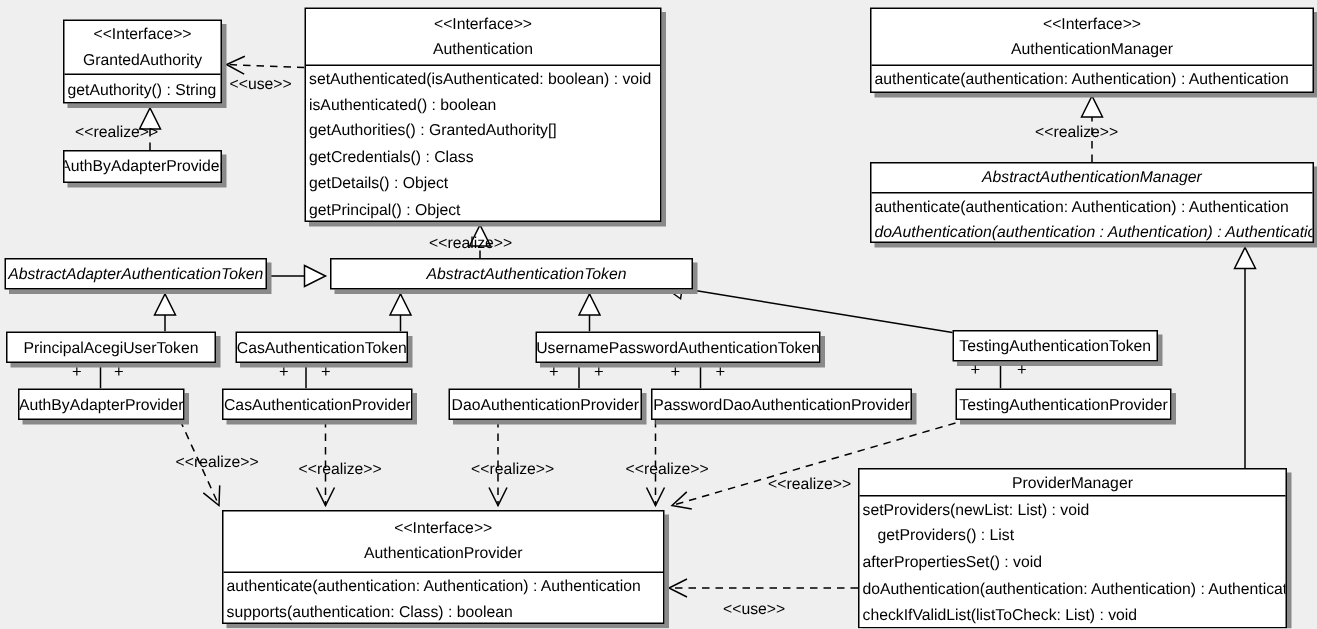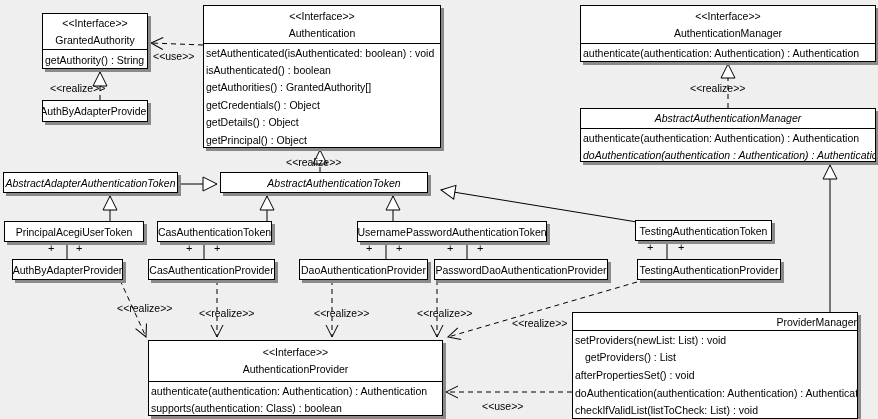--- a/index.html
+++ b/index.html
@@ -96,21 +96,21 @@
 
   <div class="uml-box" style="left:203px;top:5px;width:238px;height:143px;">
     <div class="uml-head" style="height:38px;">
       <div class="line">&lt;&lt;Interface&gt;&gt;</div>
       <div class="line">Authentication</div>
     </div>
     <div class="members">
       <div class="m" style="height:17.4px;">setAuthenticated(isAuthenticated: boolean) : void</div>
       <div class="m" style="height:17.4px;">isAuthenticated() : boolean</div>
       <div class="m" style="height:17.4px;">getAuthorities() : GrantedAuthority[]</div>
-      <div class="m" style="height:17.4px;">getCredentials() : Object</div>
+      <div class="m" style="height:17.4px;">getCredentials() : Class</div>
       <div class="m" style="height:17.4px;">getDetails() : Object</div>
       <div class="m" style="height:17.4px;">getPrincipal() : Object</div>
     </div>
   </div>
 
   <div class="uml-box" style="left:580px;top:5px;width:296px;height:57px;">
     <div class="uml-head" style="height:38px;">
       <div class="line">&lt;&lt;Interface&gt;&gt;</div>
       <div class="line">AuthenticationManager</div>
     </div>
@@ -126,21 +126,21 @@
     <div class="members">
       <div class="m" style="height:17px;">authenticate(authentication: Authentication) : Authentication</div>
       <div class="m it" style="height:17px;">doAuthentication(authentication : Authentication) : Authentication</div>
     </div>
   </div>
 
   <div class="uml-box" style="left:3px;top:172px;width:175px;height:21px;">
     <div class="single it">AbstractAdapterAuthenticationToken</div>
   </div>
 
-  <div class="uml-box" style="left:220px;top:172px;width:208px;height:21px;padding-left:20px;">
+  <div class="uml-box" style="left:220px;top:172px;width:242px;height:21px;padding-left:20px;">
     <div class="single it">AbstractAuthenticationToken</div>
   </div>
 
   <div class="uml-box" style="left:4px;top:221px;width:140px;height:21px;">
     <div class="single">PrincipalAcegiUserToken</div>
   </div>
 
   <div class="uml-box" style="left:157px;top:221px;width:115px;height:21px;">
     <div class="single">CasAuthenticationToken</div>
   </div>
@@ -179,21 +179,21 @@
       <div class="line">AuthenticationProvider</div>
     </div>
     <div class="members">
       <div class="m" style="height:17.5px;">authenticate(authentication: Authentication) : Authentication</div>
       <div class="m" style="height:17.5px;">supports(authentication: Class) : boolean</div>
     </div>
   </div>
 
   <div class="uml-box" style="left:572px;top:312px;width:286px;height:107px;">
     <div class="uml-head" style="height:18px;">
-      <div class="line" style="line-height:16px;text-align:right;">ProviderManager</div>
+      <div class="line" style="line-height:16px;">ProviderManager</div>
     </div>
     <div class="members">
       <div class="m" style="height:17.6px;">setProviders(newList: List) : void</div>
       <div class="m" style="height:17.6px;padding-left:12px;">getProviders() : List</div>
       <div class="m" style="height:17.6px;">afterPropertiesSet() : void</div>
       <div class="m" style="height:17.6px;">doAuthentication(authentication: Authentication) : Authentication</div>
       <div class="m" style="height:17.6px;">checkIfValidList(listToCheck: List) : void</div>
     </div>
   </div>
 

